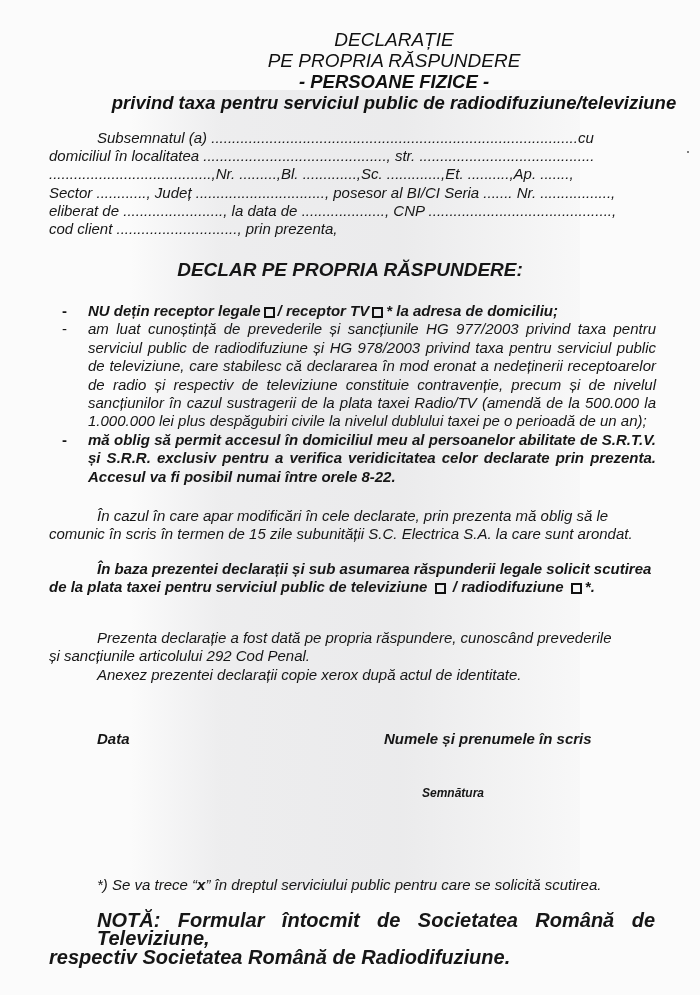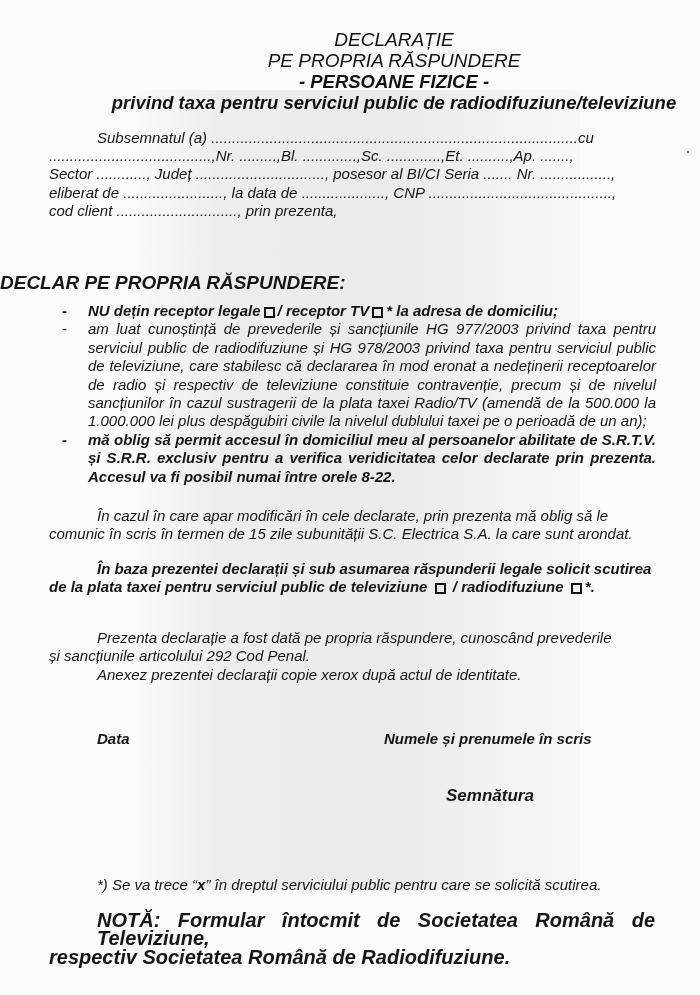--- a/index.html
+++ b/index.html
@@ -18,33 +18,33 @@
   .page { position: absolute; left: 0; top: 0; width: 700px; height: 995px; }
   .title-block { position: absolute; top: 29px; left: 0; width: 700px; text-align: center; padding-left: 44px; }
   .title-line { font-style: italic; font-size: 19px; line-height: 21px; color: #111; }
   .title-line.sub { font-weight: bold; font-size: 18.5px; }
   .title-line.head { font-size: 19px; }
   .b { font-weight: bold; }
   .fields { position: absolute; left: 49px; top: 129px; width: 606px; font-style: italic; font-size: 15px; line-height: 18.2px; }
   .fline { white-space: nowrap; display: flex; justify-content: flex-start; }
   .fline span { white-space: nowrap; }
   .indent { padding-left: 48px; }
-  .declar { position: absolute; top: 259px; left: 0; width: 700px; text-align: left; font-style: italic; font-weight: bold; font-size: 19px; margin-top: 13px; }
+  .declar { position: absolute; top: 259px; left: 0; width: 700px; text-align: center; font-style: italic; font-weight: bold; font-size: 19px; }
   .list { position: absolute; left: 62px; top: 302px; width: 594px; font-style: italic; font-size: 15px; line-height: 18.4px; }
   .item { position: relative; padding-left: 26px; text-align: justify; }
   .item .dash { position: absolute; left: 0; top: 0; font-style: normal; }
   .cb { display: inline-block; width: 11px; height: 11px; border: 2.5px solid #111; vertical-align: -2px; margin: 0 3px; box-sizing: border-box; }
   .para { position: absolute; left: 49px; width: 606px; font-style: italic; font-size: 15px; line-height: 18.4px; text-align: justify; }
   .para .first { padding-left: 48px; display: block; }
   .p-change { top: 501px; margin-top: 6px; }
   .p-baza { top: 560px; font-weight: bold; }
   .p-prezenta { top: 629px; }
   .sig-data { position: absolute; left: 97px; top: 730px; font-style: italic; font-weight: bold; font-size: 15px; }
   .sig-nume { position: absolute; left: 384px; top: 730px; font-style: italic; font-weight: bold; font-size: 15px; }
-  .sig-semn { position: absolute; left: 446px; top: 786px; font-style: italic; font-weight: bold; font-size: 17px; }
+  .sig-semn { position: absolute; left: 422px; top: 786px; font-style: italic; font-weight: bold; font-size: 12px; }
   .footnote { position: absolute; left: 97px; top: 876px; font-style: italic; font-size: 15px; }
   .nota { position: absolute; left: 49px; top: 911px; width: 606px; font-style: italic; font-weight: bold; font-size: 20px; line-height: 18.4px; text-align: justify; text-align-last: left; }
   .nota .first { padding-left: 48px; display: block; text-align: justify; text-align-last: justify; }
   .dot-mark { position: absolute; left: 687px; top: 151px; width: 2px; height: 2px; background: #555; border-radius: 1px; }
 </style>
 </head>
 <body>
 
 <div class="scan-shade"></div>
 <div class="dot-mark"></div>
@@ -55,20 +55,23 @@
     <div class="title-line head">DECLARAȚIE</div>
     <div class="title-line head">PE PROPRIA RĂSPUNDERE</div>
     <div class="title-line sub">- PERSOANE FIZICE -</div>
     <div class="title-line sub">privind taxa pentru serviciul public de radiodifuziune/televiziune</div>
   </div>
 
   <div class="fields">
     <div class="fline indent">
       <span>Subsemnatul (a) ........................................................................................</span>
       <span>cu</span>
+    </div>
+    <div class="fline">
+      <span>domiciliul în localitatea ............................................, str. ..........................................</span>
     </div>
     <div class="fline">
       <span>.......................................,</span>
       <span>Nr. .........,</span>
       <span>Bl. .............,</span>
       <span>Sc. .............,</span>
       <span>Et. ..........,</span>
       <span>Ap. .......,</span>
     </div>
     <div class="fline">

